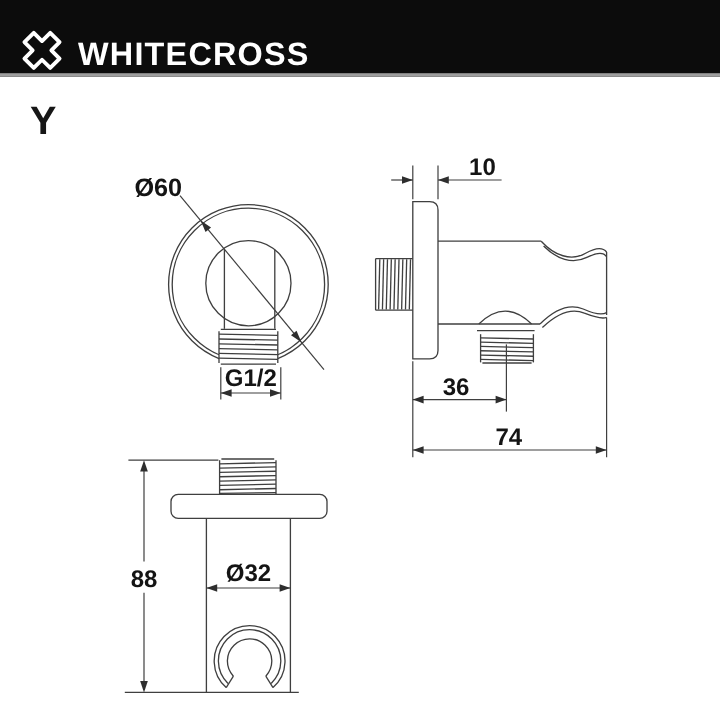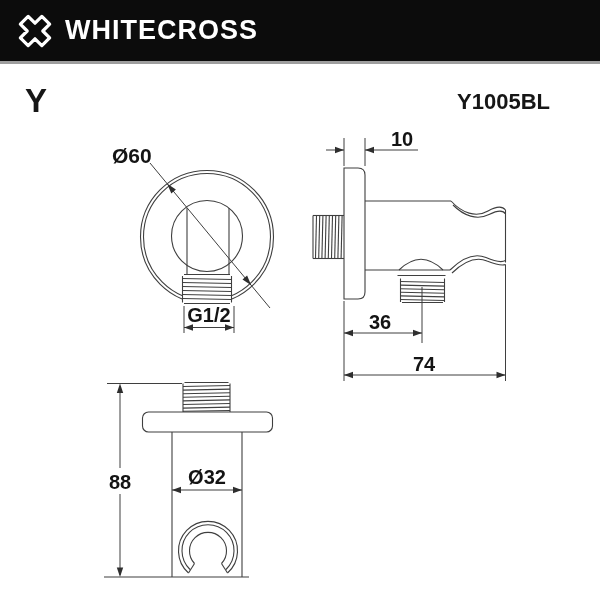--- a/index.html
+++ b/index.html
@@ -1,19 +1,19 @@
 <!DOCTYPE html>
 <html><head>
 <meta charset="utf-8">
 <style>
   html,body{margin:0;padding:0;background:#e8e8e8;}
   .page{position:relative;width:600px;height:600px;background:#ffffff;overflow:hidden;
         font-family:"Liberation Sans",sans-serif;}
   .banner{position:absolute;top:0;left:0;width:600px;height:64px;background:#0c0c0c;
-          display:flex;align-items:center;padding-left:16px;box-sizing:border-box;gap:11px;
+          display:flex;align-items:flex-end;padding-left:16px;box-sizing:border-box;gap:11px;
           border-bottom:3px solid #9e9e9e;}
   .logo{flex:0 0 auto;display:block;}
   .brand{color:#ffffff;font-size:27px;font-weight:bold;letter-spacing:1px;white-space:nowrap;}
   .series{position:absolute;left:25px;top:82px;font-size:33px;font-weight:bold;color:#161616;}
   .model{position:absolute;right:50px;top:89px;font-size:22px;font-weight:bold;color:#161616;}
   svg.drawing{position:absolute;top:0;left:0;}
   .ln{stroke:#3f3f3f;stroke-width:1.1;fill:none;stroke-linecap:butt;}
   .thin{stroke-width:1;}
   .arw{fill:#2e2e2e;stroke:none;}
   .dimtxt{fill:#141414;font-family:"Liberation Sans",sans-serif;font-weight:bold;font-size:20px;stroke:none;}
@@ -25,21 +25,20 @@
 <div class="page">
 
   <header class="banner">
     <svg class="logo" width="38" height="38" viewBox="0 0 40 40" aria-hidden="true">
       <path d="M4,14.2 H14.2 V4 H25.8 V14.2 H36 V25.8 H25.8 V36 H14.2 V25.8 H4 Z" transform="rotate(45 20 20)" fill="#0c0c0c" stroke="#ffffff" stroke-width="3.4" stroke-linejoin="round"></path>
     </svg>
     <span class="brand">WHITECROSS</span>
   </header>
 
   <span class="series">Y</span>
-  <span class="model">Y1005BL</span>
 
   <svg class="drawing" width="600" height="600" viewBox="0 0 600 600">
 
     <g class="ln">
       <circle cx="207" cy="237" r="66.5"></circle>
       <circle cx="207" cy="237" r="63.5"></circle>
       <circle cx="207" cy="236" r="35.5"></circle>
       <line x1="187" y1="208" x2="187" y2="274"></line>
       <line x1="229" y1="208" x2="229" y2="274"></line>
 

